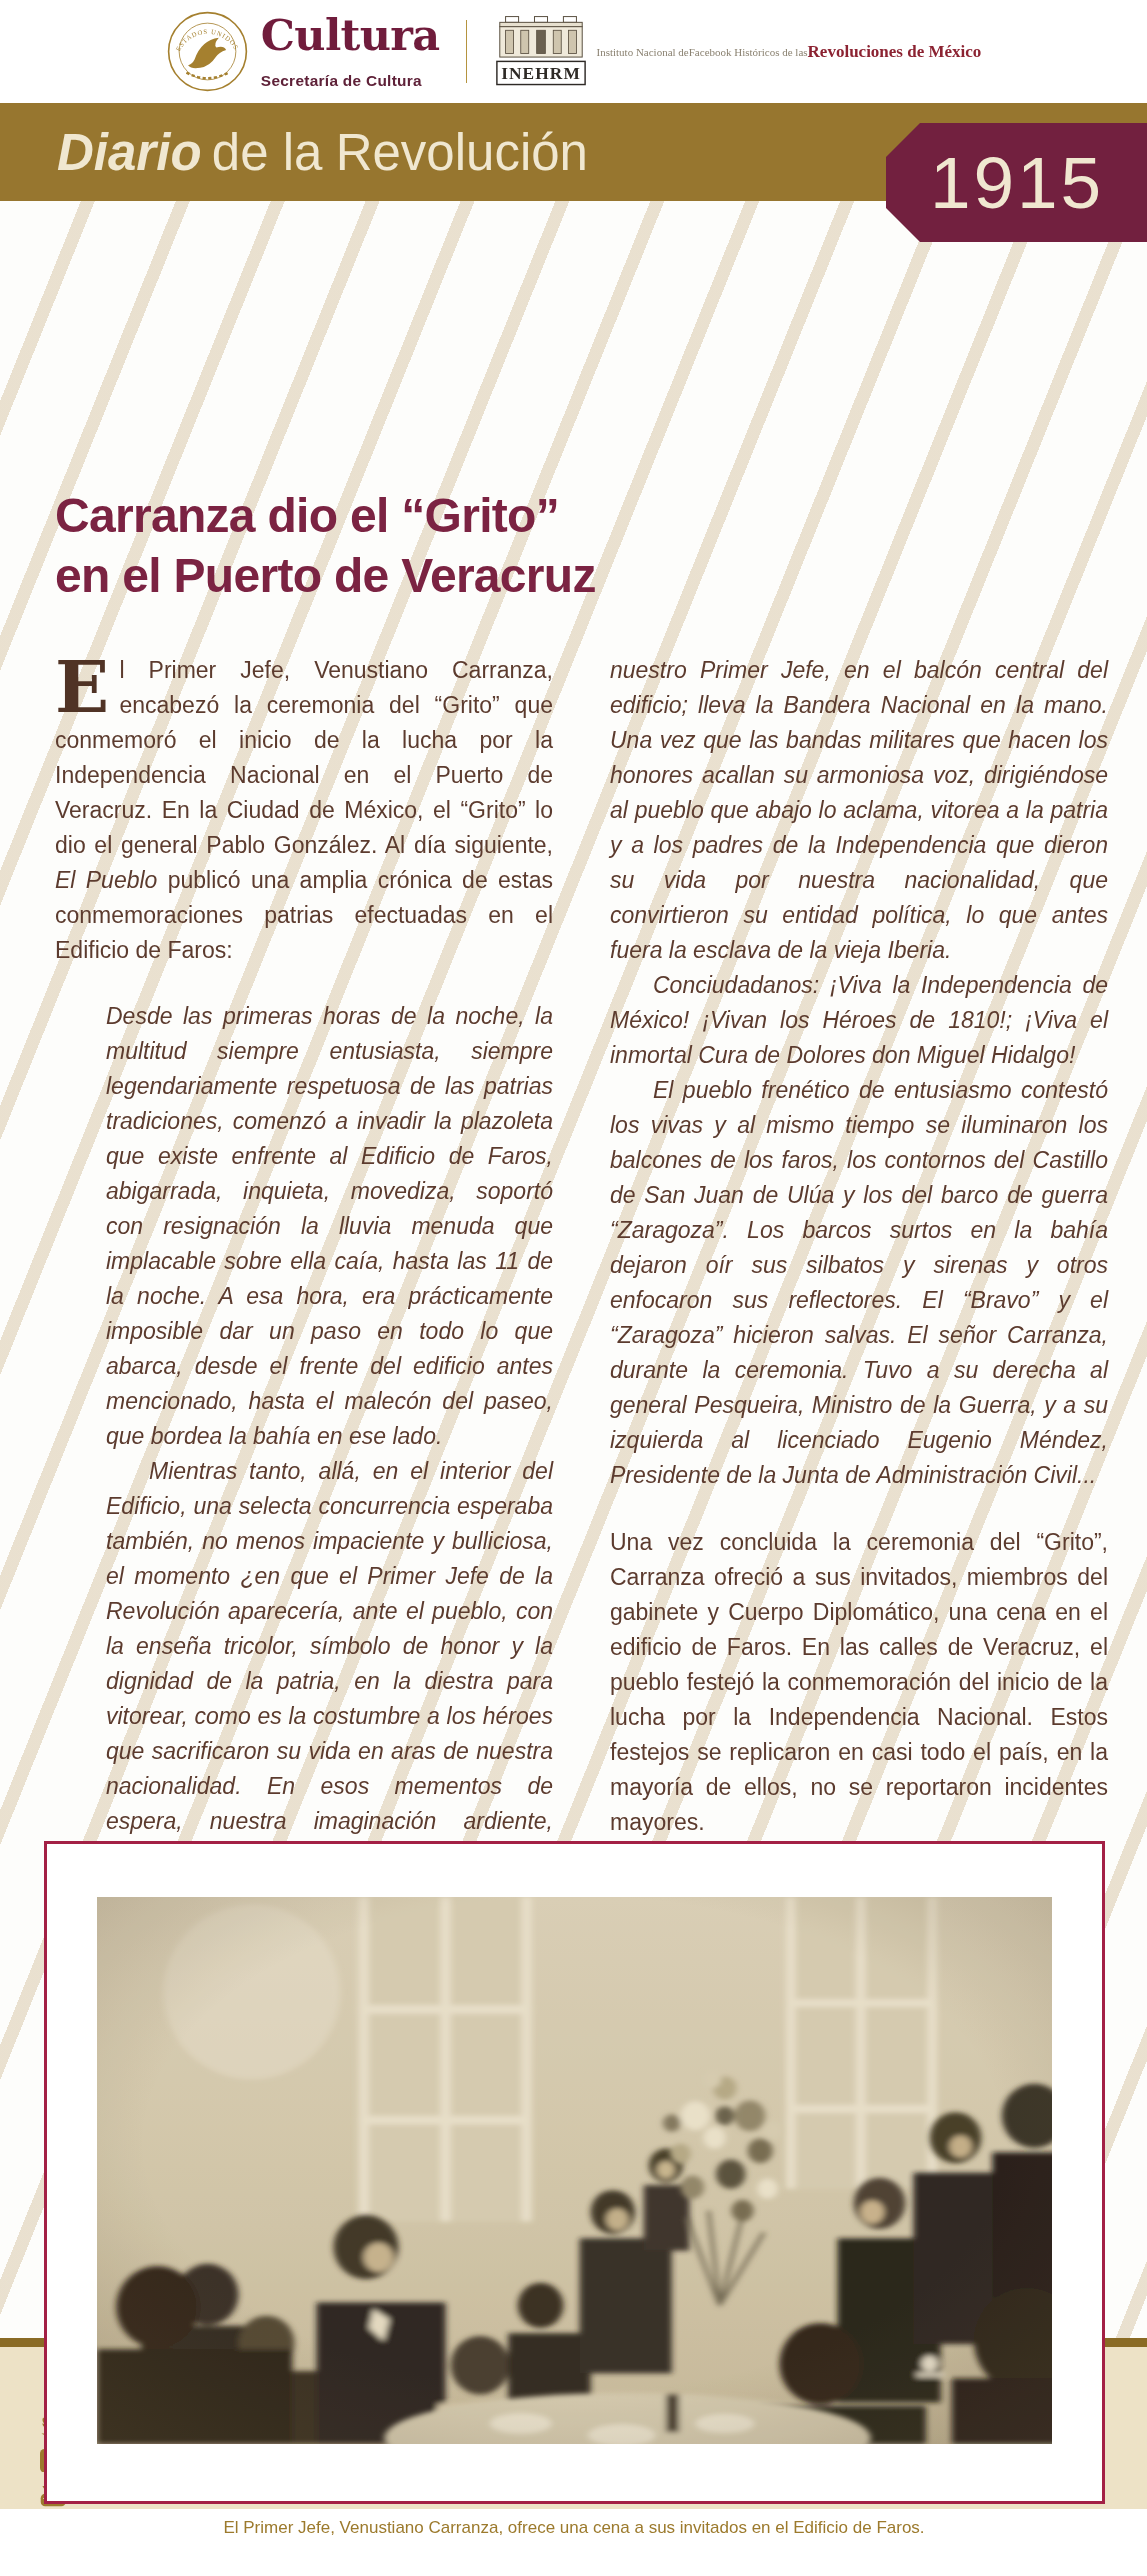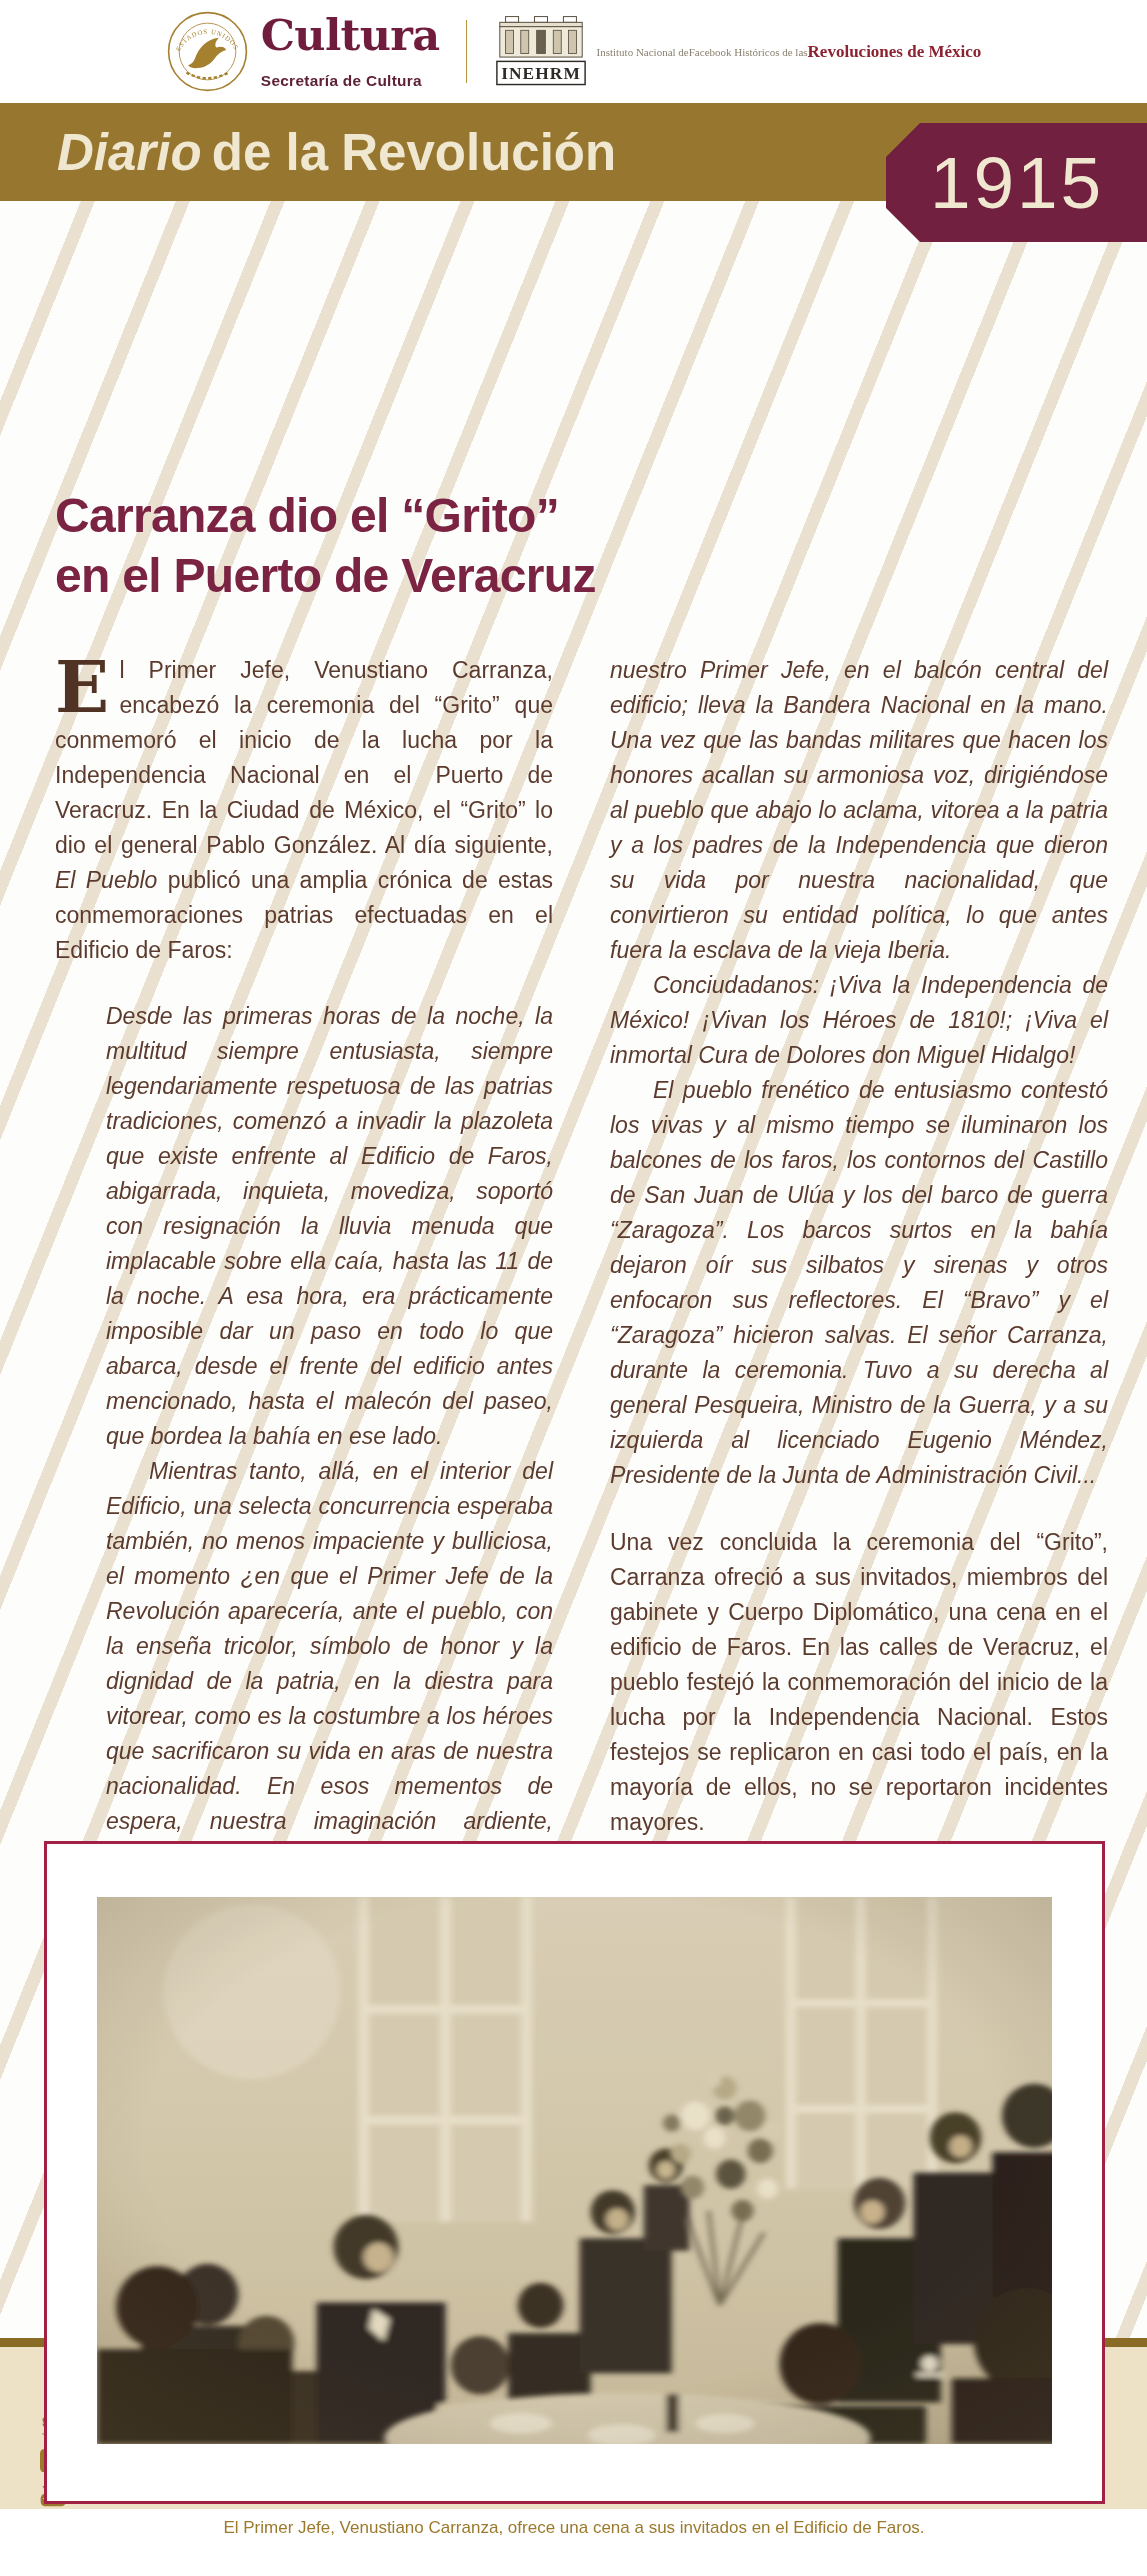--- a/index.html
+++ b/index.html
@@ -13,22 +13,22 @@
   .cultura-sub{font-weight:700;font-size:15.4px;color:#5E2138;margin-top:15px;letter-spacing:0.3px;}
   .logo-divider{width:1.5px;height:63px;background:#B5943F;margin:0 4.4px;}
   .inehrm{display:flex;align-items:center;gap:8.8px;}
   .inehrm-lines{display:flex;flex-direction:row;font-family:"Liberation Serif",serif;font-size:11px;color:#8A8170;line-height:14px;}
   .inehrm-lines .l3{color:#8C2332;font-weight:700;font-size:17px;}
 
   
   .banner{height:98px;background:#97762F;display:flex;align-items:center;padding-left:57px;box-sizing:border-box;}
   .banner-title{color:#F0E7D0;font-size:51px;line-height:1;white-space:nowrap;}
   .banner-title .t-it{font-style:italic;font-weight:700;}
-  .banner-title .t-mid{font-weight:700;margin:0 13.2px 0 10.3px;}
-  .banner-title .t-bold{font-weight:700;text-align:right;}
+  .banner-title .t-mid{font-weight:400;margin:0 13.2px 0 10.3px;}
+  .banner-title .t-bold{font-weight:400;text-align:right;}
   .badge-1915{position:absolute;top:123px;right:0;width:262px;height:119px;background:#72203F;z-index:6;
       clip-path:polygon(34px 0,100% 0,100% 100%,34px 100%,0 calc(100% - 34px),0 34px);
       display:flex;align-items:center;justify-content:center;}
   .badge-1915 span{color:#F0E7D0;font-size:73px;font-weight:500;letter-spacing:2.9px;line-height:1;}
 
   
   .dateband{height:59px;background:#EDE2C8;display:flex;align-items:baseline;padding-left:57px;box-sizing:border-box;
       color:#97762E;font-weight:700;padding-top:10.3px;}
   .dateband .d-num{font-size:32px;}
   .dateband .d-de{font-size:28px;font-weight:700;margin:0 8.8px;}

